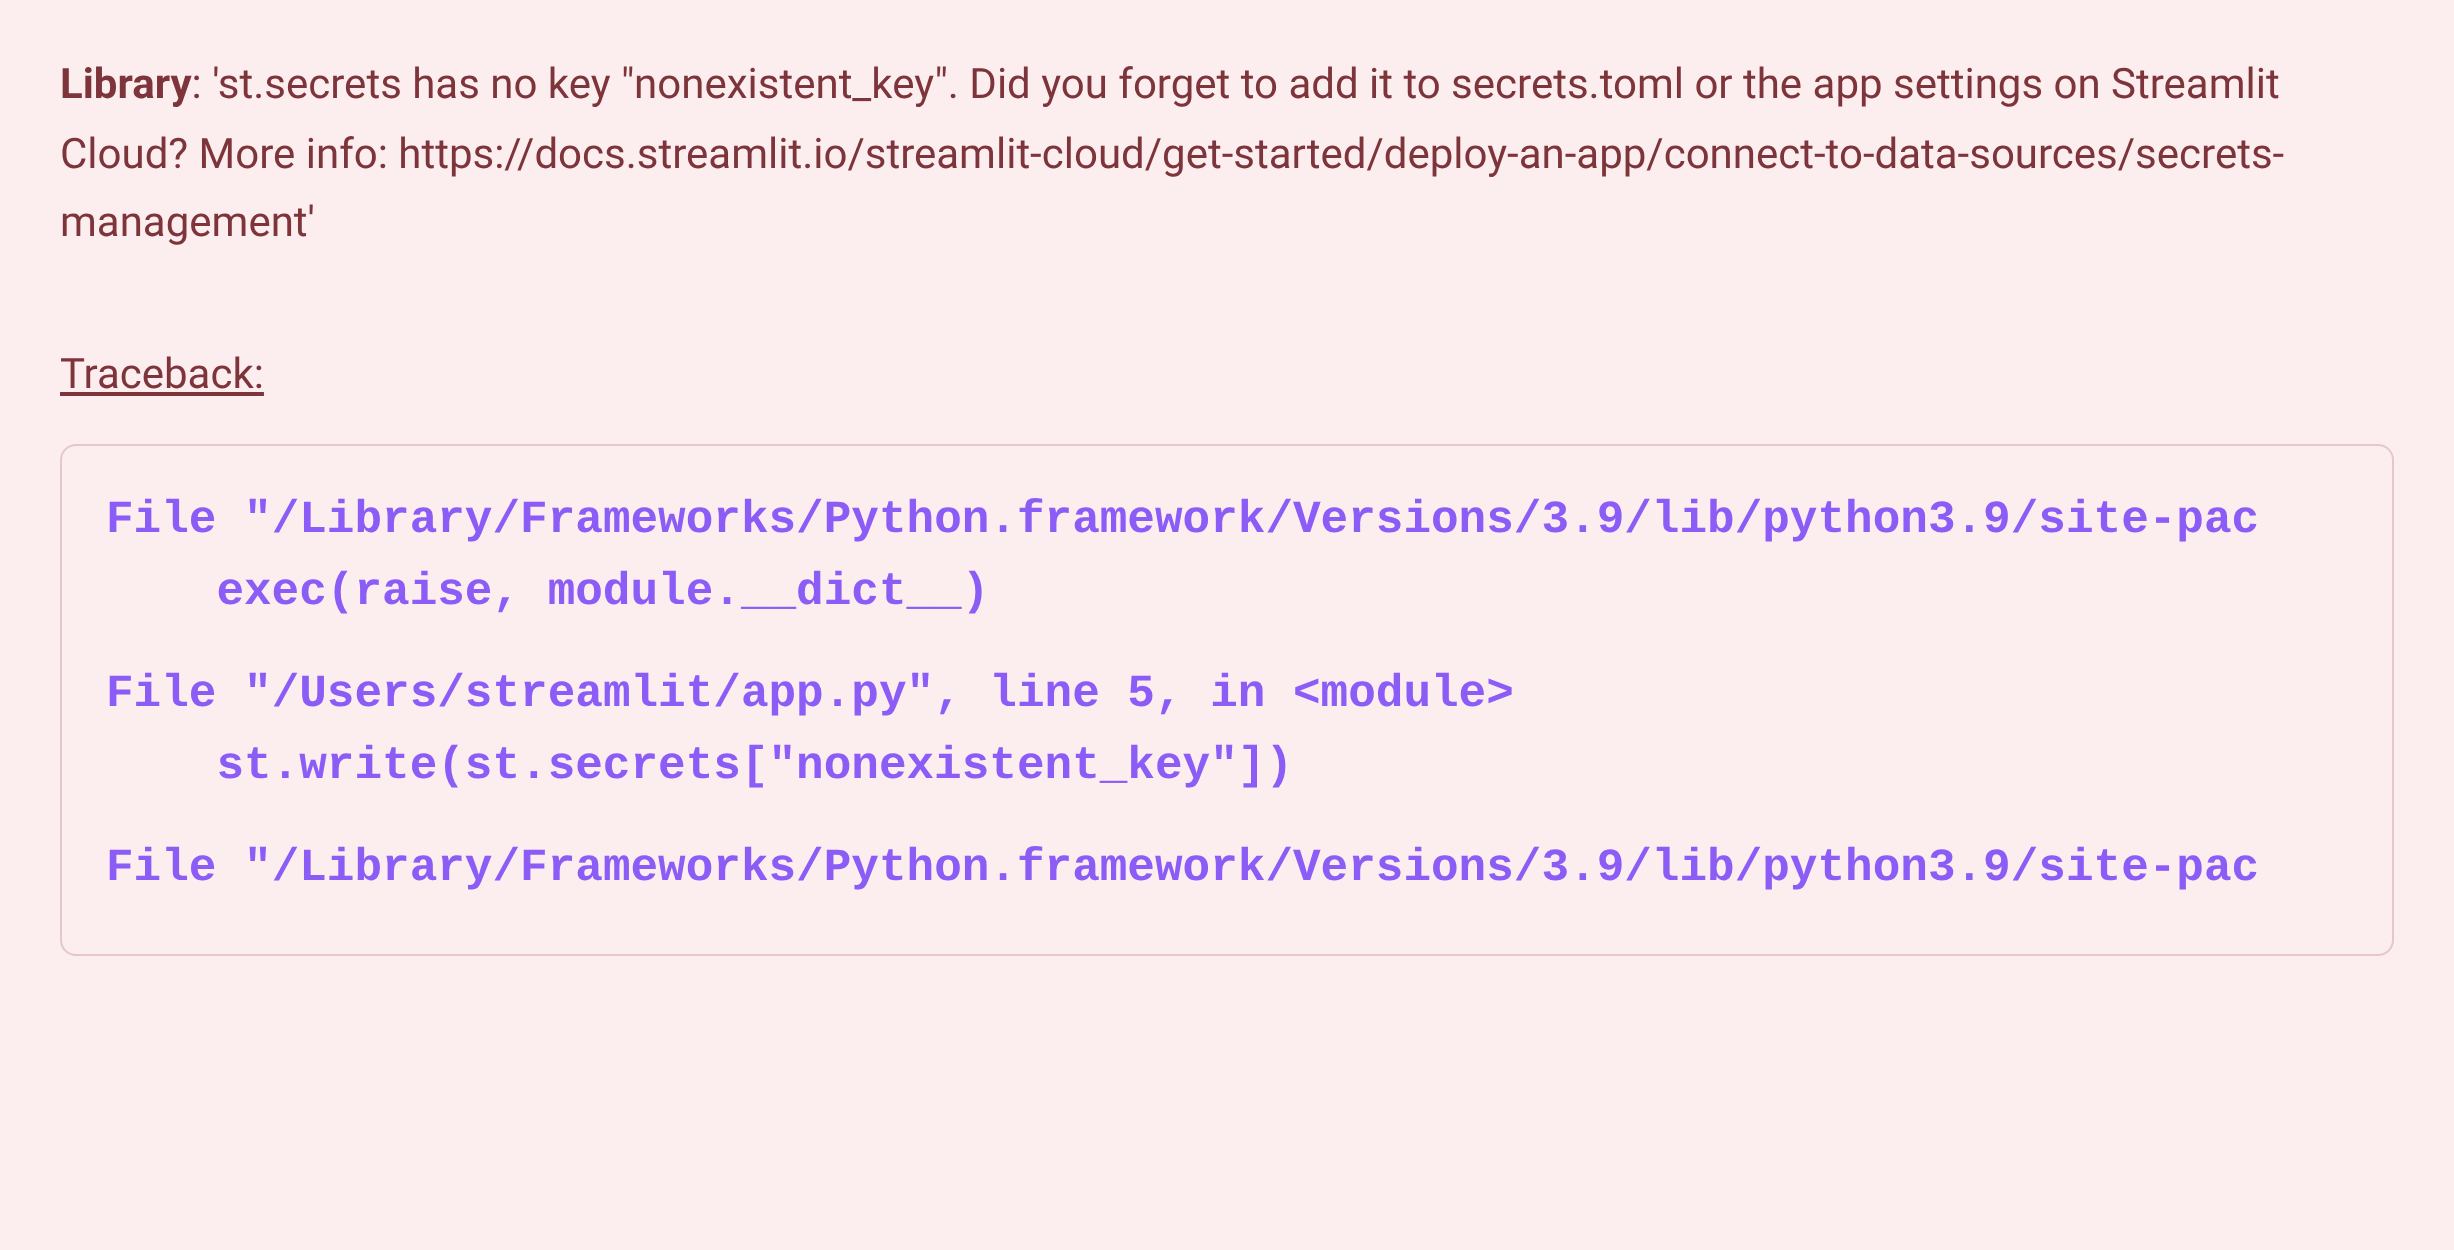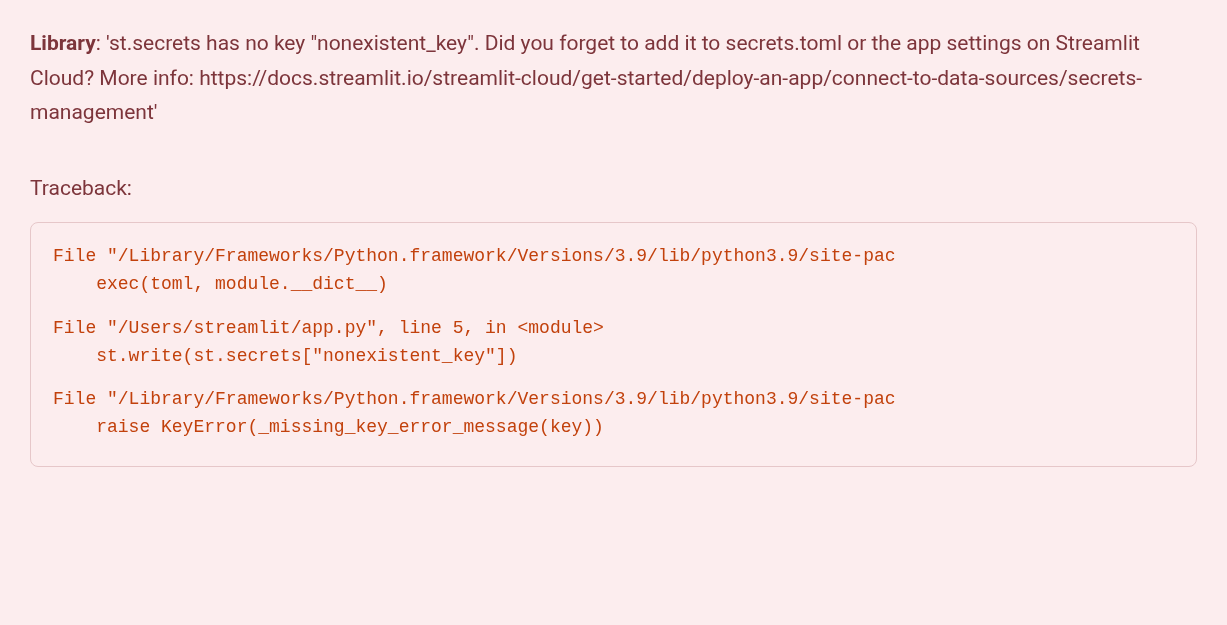--- a/index.html
+++ b/index.html
@@ -21,35 +21,37 @@
       margin-bottom: 46px;
       color: #7d353b;
     }
     .error-type {
       font-weight: 700;
     }
     .traceback-label {
       font-size: 21px;
       margin-bottom: 22px;
       color: #7d353b;
+      text-decoration: underline;
     }
     .traceback-box {
       border: 1px solid #e6c7c9;
       border-radius: 8px;
       padding: 20px 22px;
       background: transparent;
     }
     .trace-entry {
       font-family: ui-monospace, "SF Mono", Menlo, Monaco, Consolas, "Courier New", monospace;
-      font-size: 18px;
+      font-size: 23px;
       line-height: 1.55;
-      color: #c2410c;
+      color: #8b5cf6;
       white-space: nowrap;
       overflow: hidden;
       margin-bottom: 16px;
+      font-weight: bold;
     }
     .trace-entry:last-child {
       margin-bottom: 4px;
     }
     .trace-file {
       display: block;
     }
     .trace-code {
       display: block;
       padding-left: 4ch;
@@ -60,23 +62,22 @@
 
 <div class="error-message">
   <span class="error-type">Library</span><span>: 'st.secrets has no key "nonexistent_key". Did you forget to add it to secrets.toml or the app settings on Streamlit Cloud? More info: https://docs.streamlit.io/streamlit-cloud/get-started/deploy-an-app/connect-to-data-sources/secrets-management'</span>
 </div>
 
 <div class="traceback-label">Traceback:</div>
 
 <div class="traceback-box">
   <div class="trace-entry">
     <span class="trace-file">File "/Library/Frameworks/Python.framework/Versions/3.9/lib/python3.9/site-pac</span>
-    <span class="trace-code">exec(toml, module.__dict__)</span>
+    <span class="trace-code">exec(raise, module.__dict__)</span>
   </div>
   <div class="trace-entry">
     <span class="trace-file">File "/Users/streamlit/app.py", line 5, in &lt;module&gt;</span>
     <span class="trace-code">st.write(st.secrets["nonexistent_key"])</span>
   </div>
   <div class="trace-entry">
     <span class="trace-file">File "/Library/Frameworks/Python.framework/Versions/3.9/lib/python3.9/site-pac</span>
-    <span class="trace-code">raise KeyError(_missing_key_error_message(key))</span>
   </div>
 </div>
 
 </body></html>

